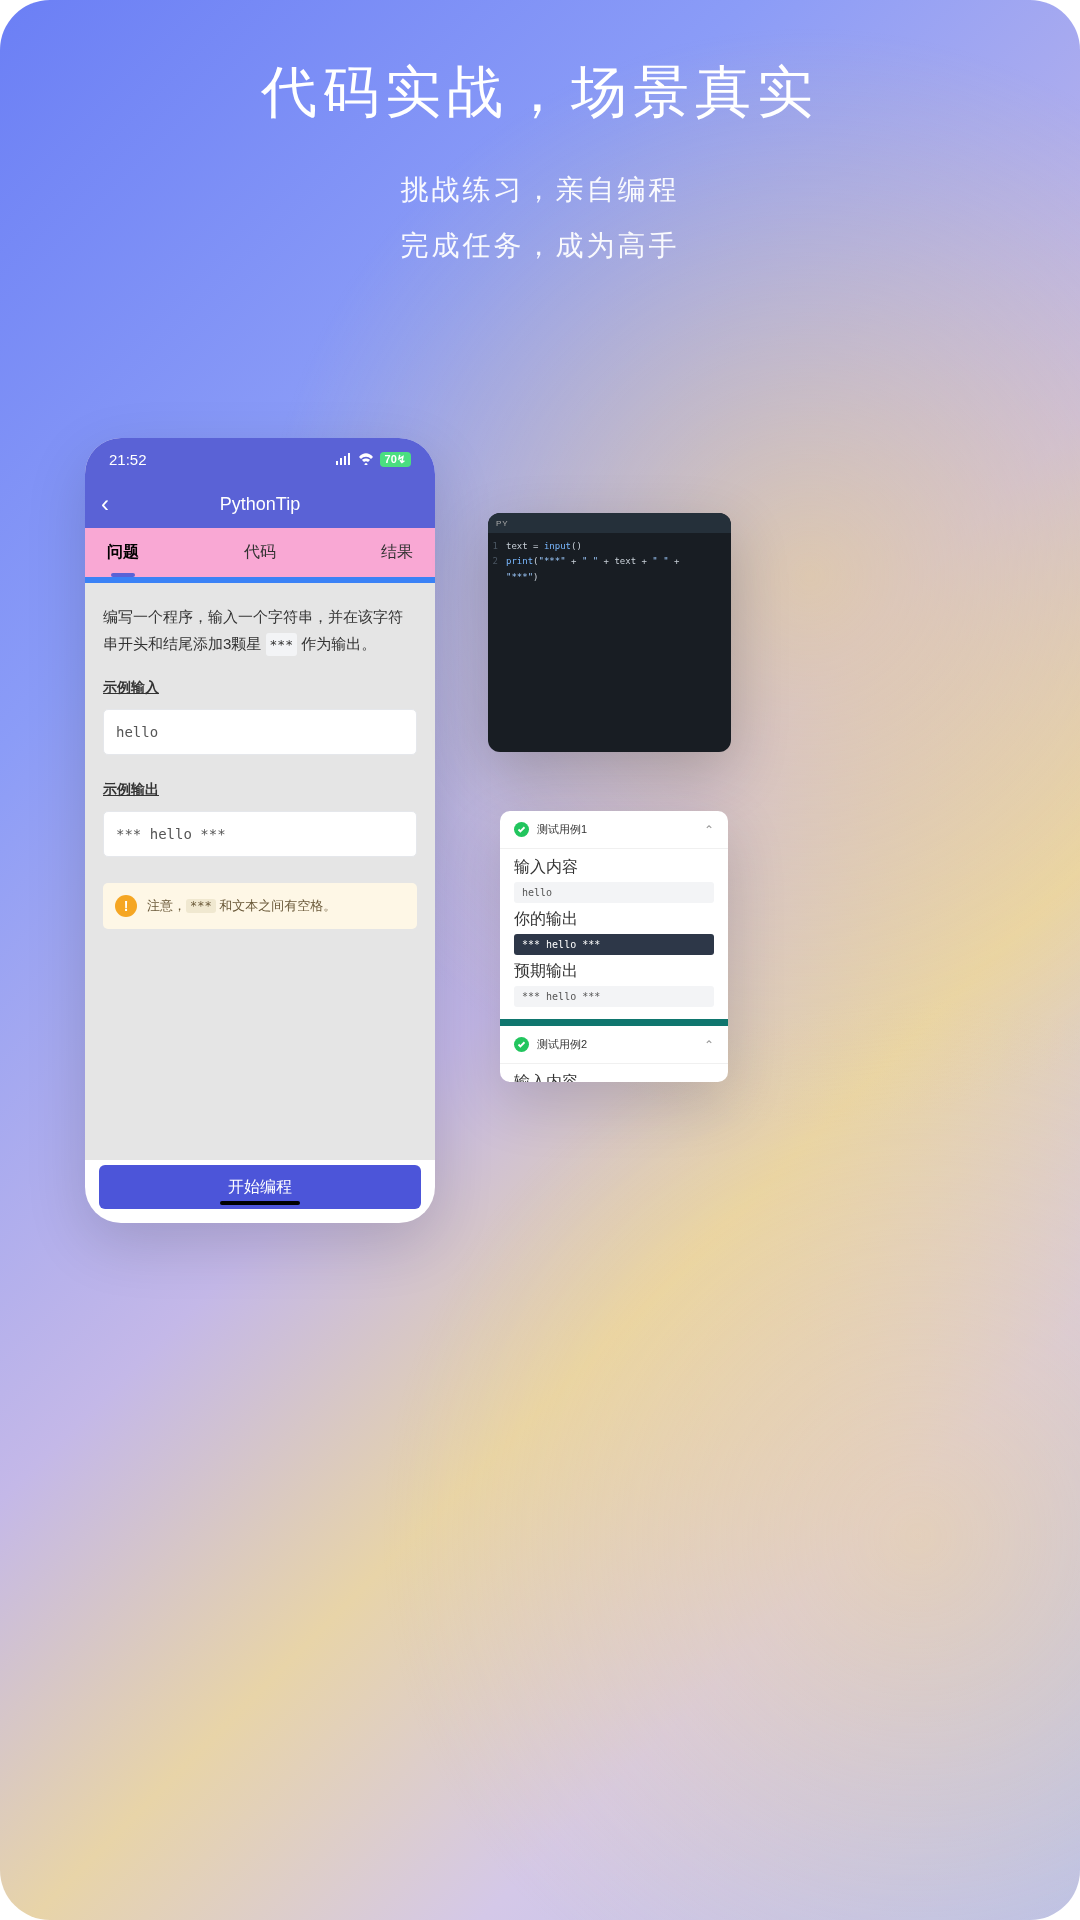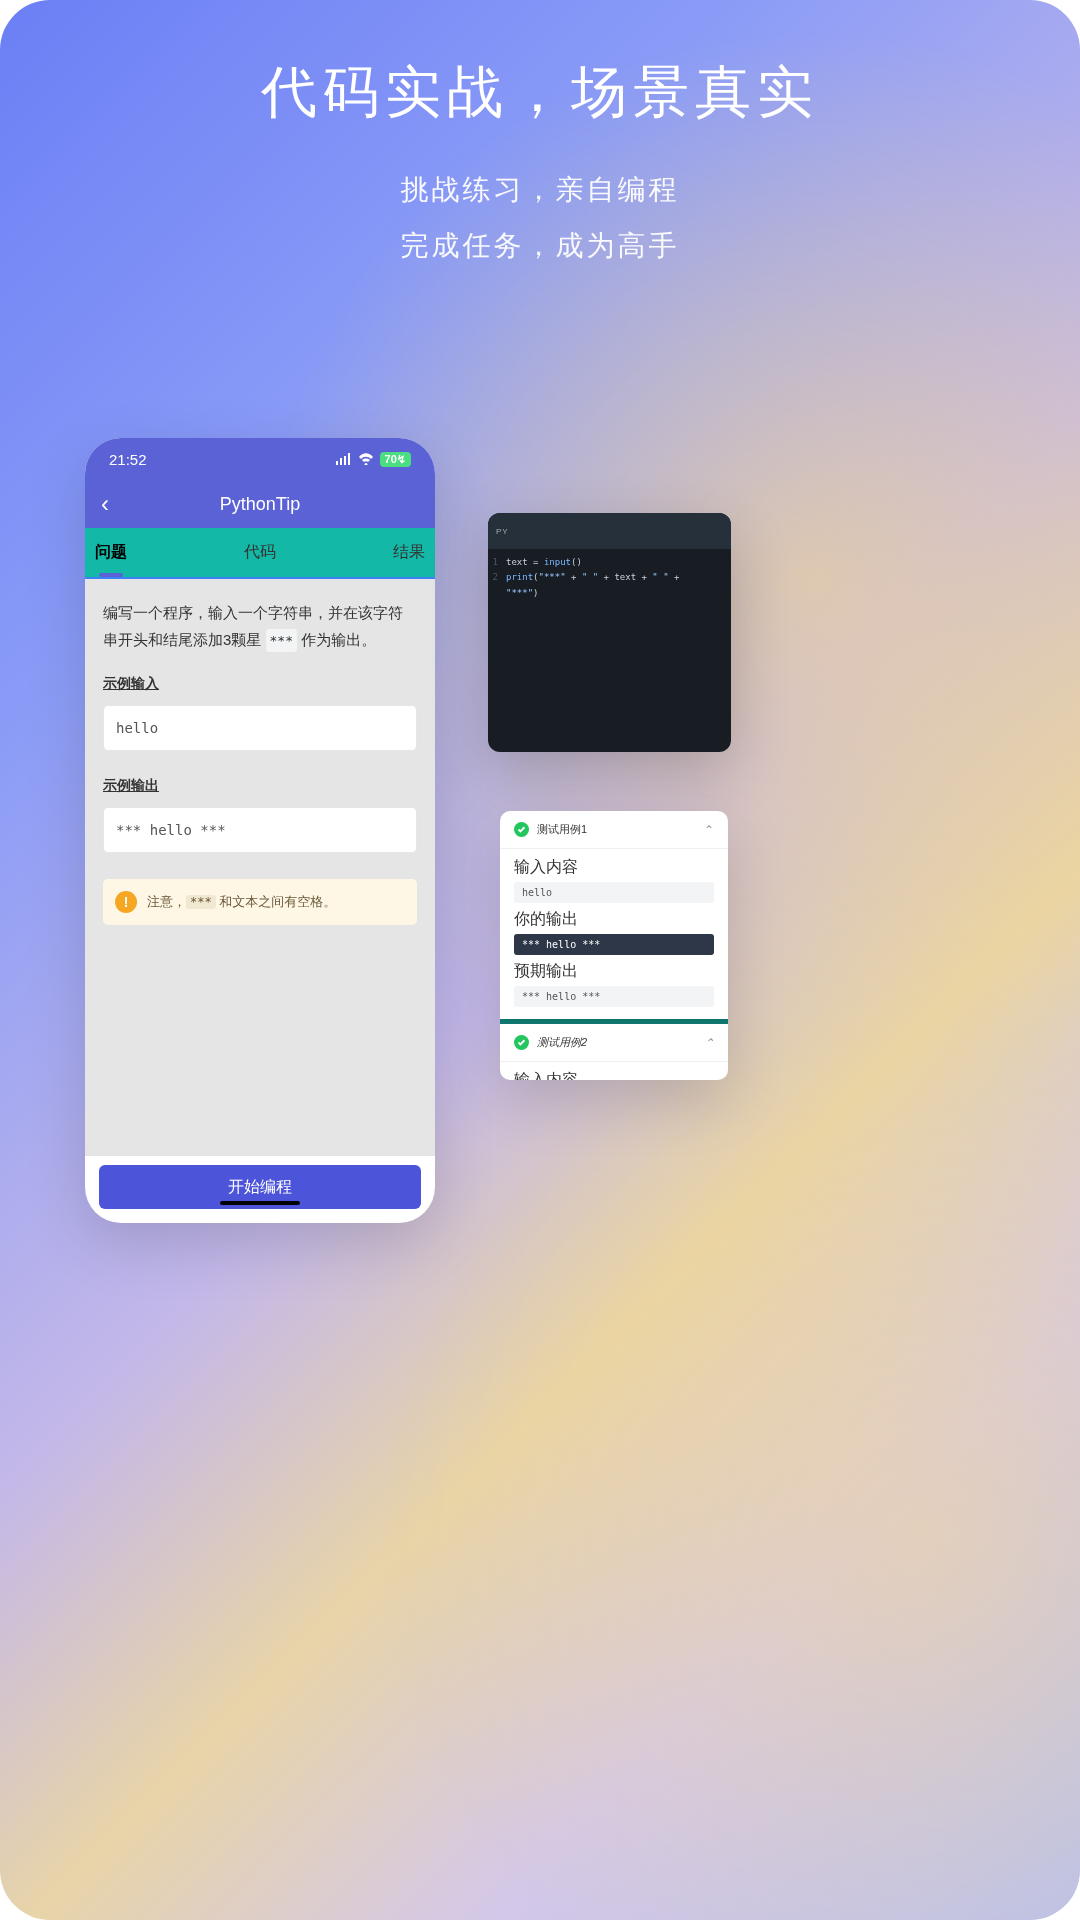--- a/index.html
+++ b/index.html
@@ -83,23 +83,23 @@
       align-items: center;
       padding: 0 16px;
       color: #fff;
       position: relative;
     }
     .nav-back { font-size: 24px; font-weight: 300; }
     .nav-title { position: absolute; left: 50%; transform: translateX(-50%); font-size: 18px; font-weight: 500; }
     .tabs {
       display: flex;
       justify-content: space-between;
-      padding: 0 10px;
-      background: #14b8a6;
-      border-bottom: 2px solid #3b82f6;
+      padding: 0 22px;
+      background: #f9a8d4;
+      border-bottom: 6px solid #3b82f6;
     }
     .tab {
       padding: 14px 0;
       font-size: 16px;
       color: #333;
       position: relative;
       font-weight: 500;
     }
     .tab.active { font-weight: 600; color: #000; }
     .tab.active::after {
@@ -213,21 +213,21 @@
       left: 488px;
       top: 513px;
       width: 243px;
       height: 239px;
       background: #181d23;
       border-radius: 12px;
       overflow: hidden;
       box-shadow: 0 20px 60px rgba(0,0,0,0.2);
     }
     .editor-header {
-      height: 36px;
+      height: 20px;
       background: #25303a;
       display: flex;
       align-items: center;
       padding: 8px 8px;
     }
     .editor-lang {
       font-size: 8px;
       color: #aaa;
       letter-spacing: 1px;
     }
@@ -289,22 +289,21 @@
       border-radius: 3px;
       font-family: monospace;
       font-size: 10px;
       color: #555;
     }
     .test-value.dark {
       background: #2d3748;
       color: #fff;
     }
     .test-second {
-      border-top: 5px solid #0f766e;
-      font-style: italic;
+      border-top: 7px solid #0f766e;
     }
     .test-body-peek {
       padding: 8px 14px 0;
       height: 18px;
       overflow: hidden;
     }
   </style>
 </head>
 <body>
 

